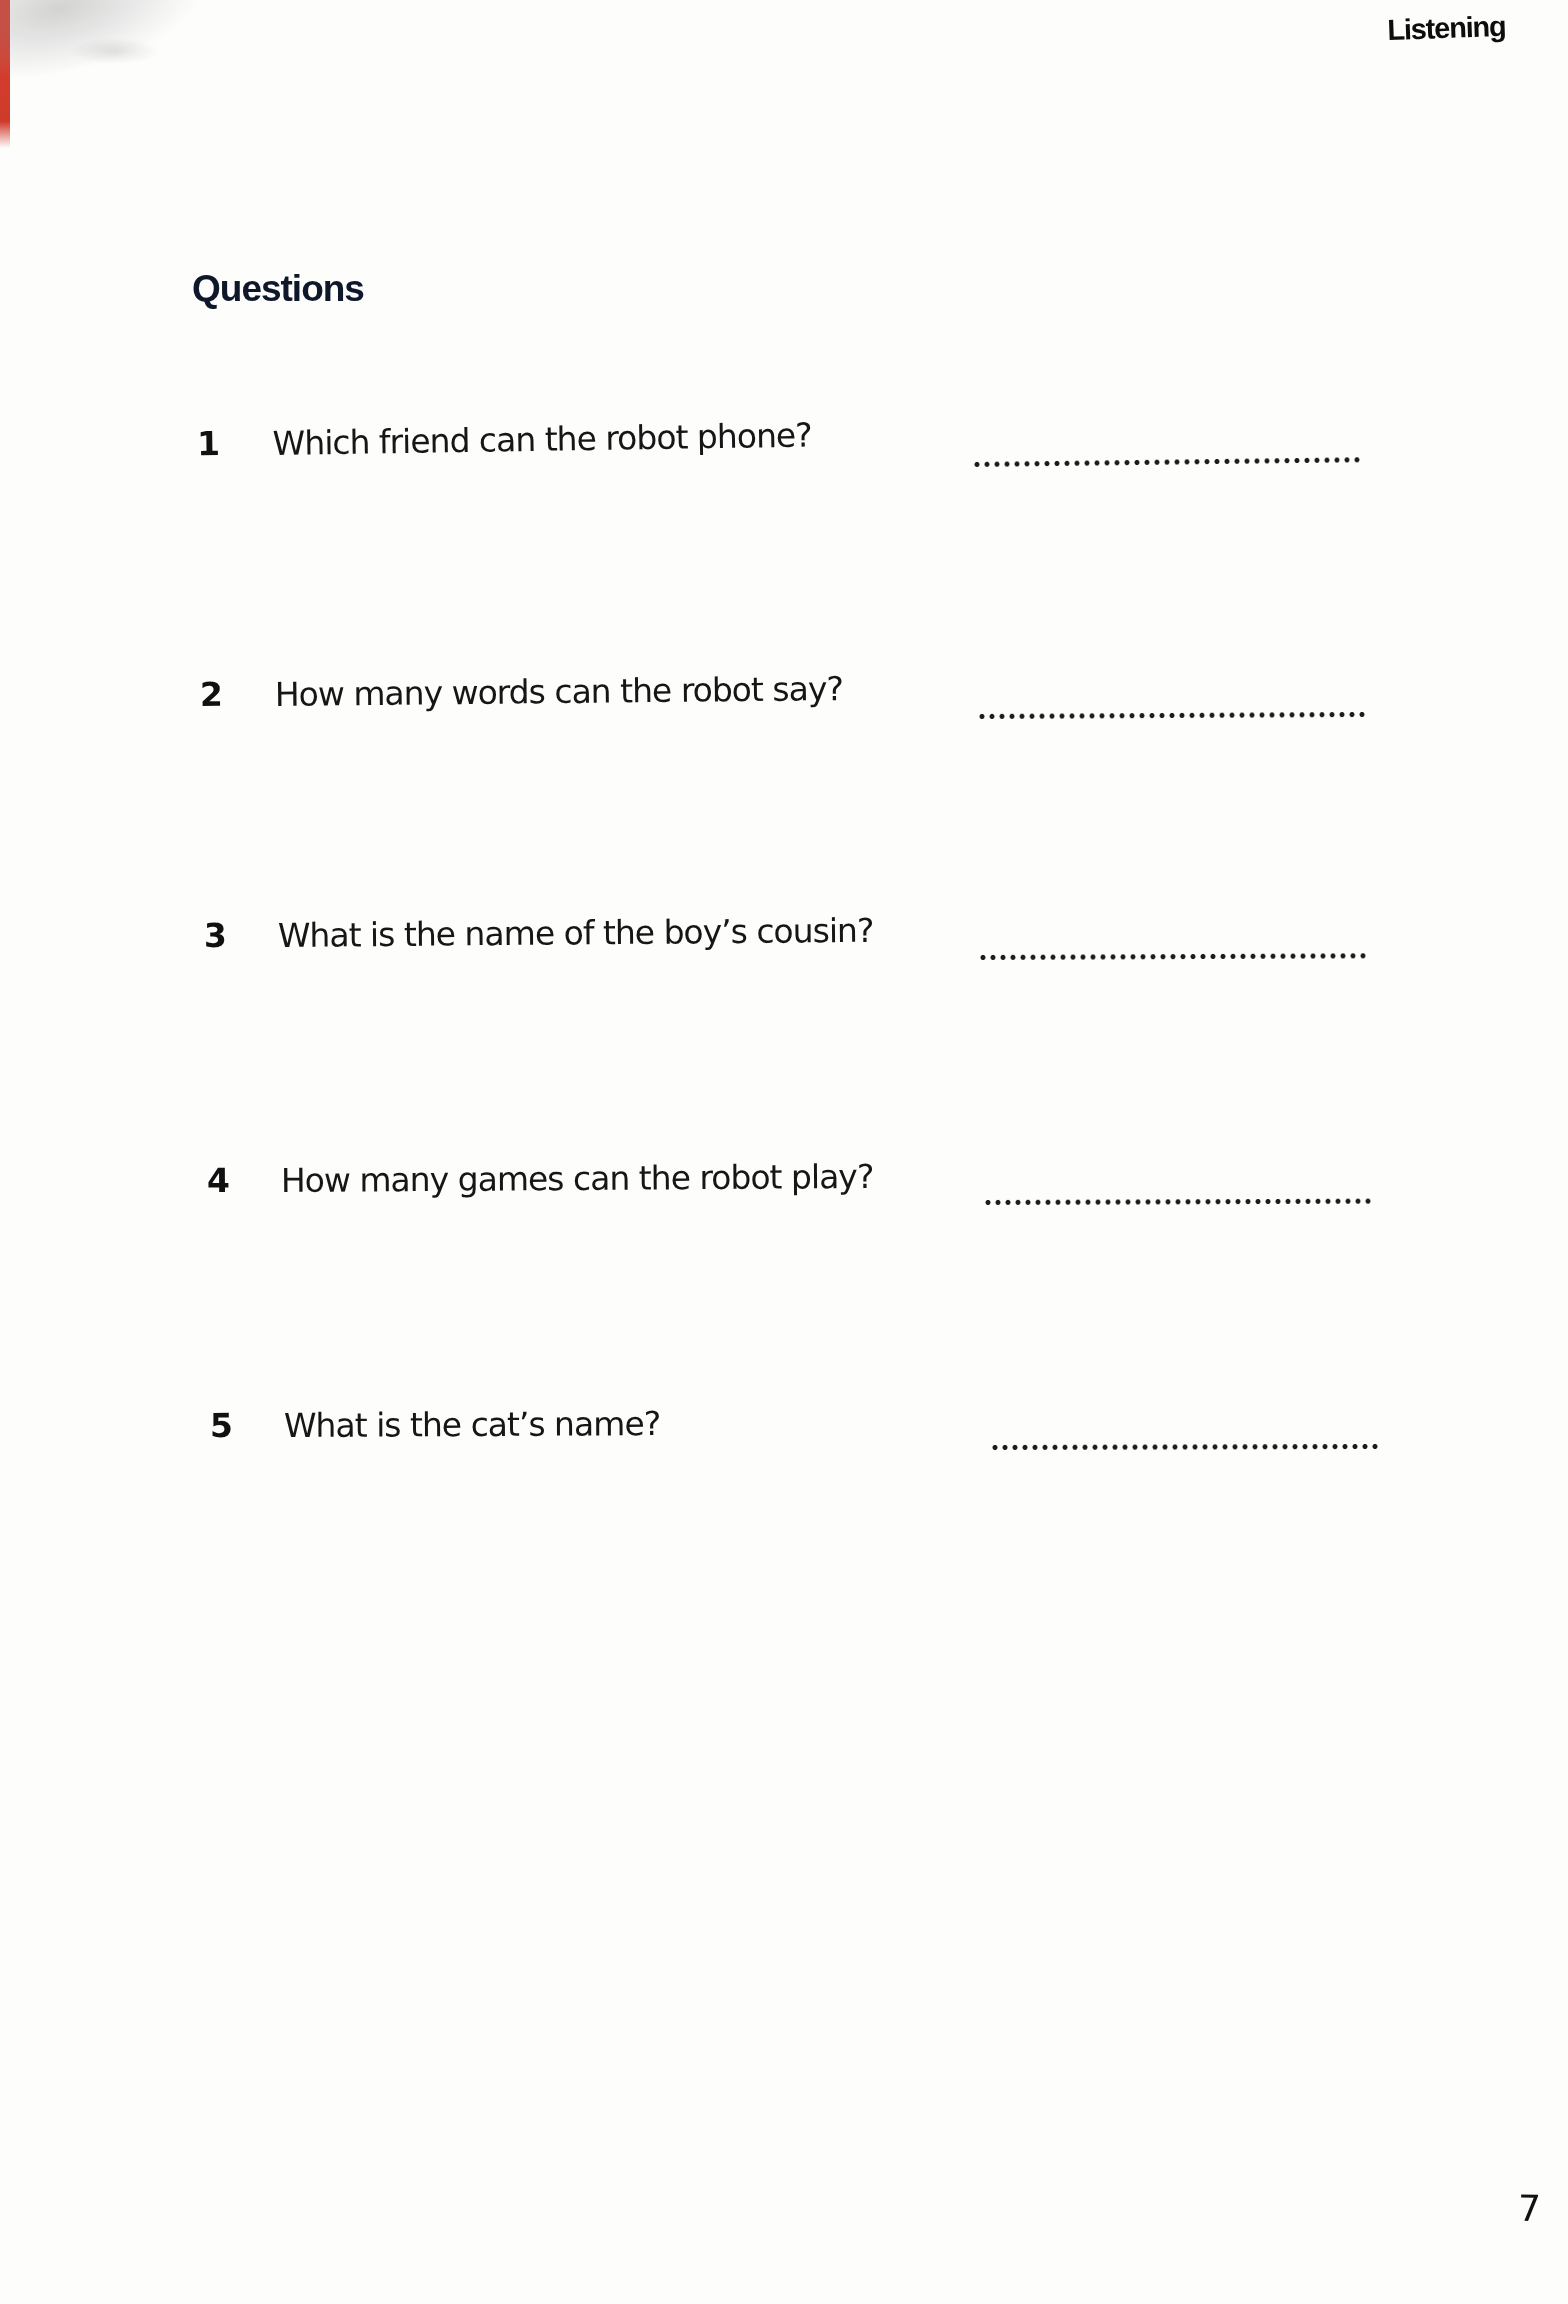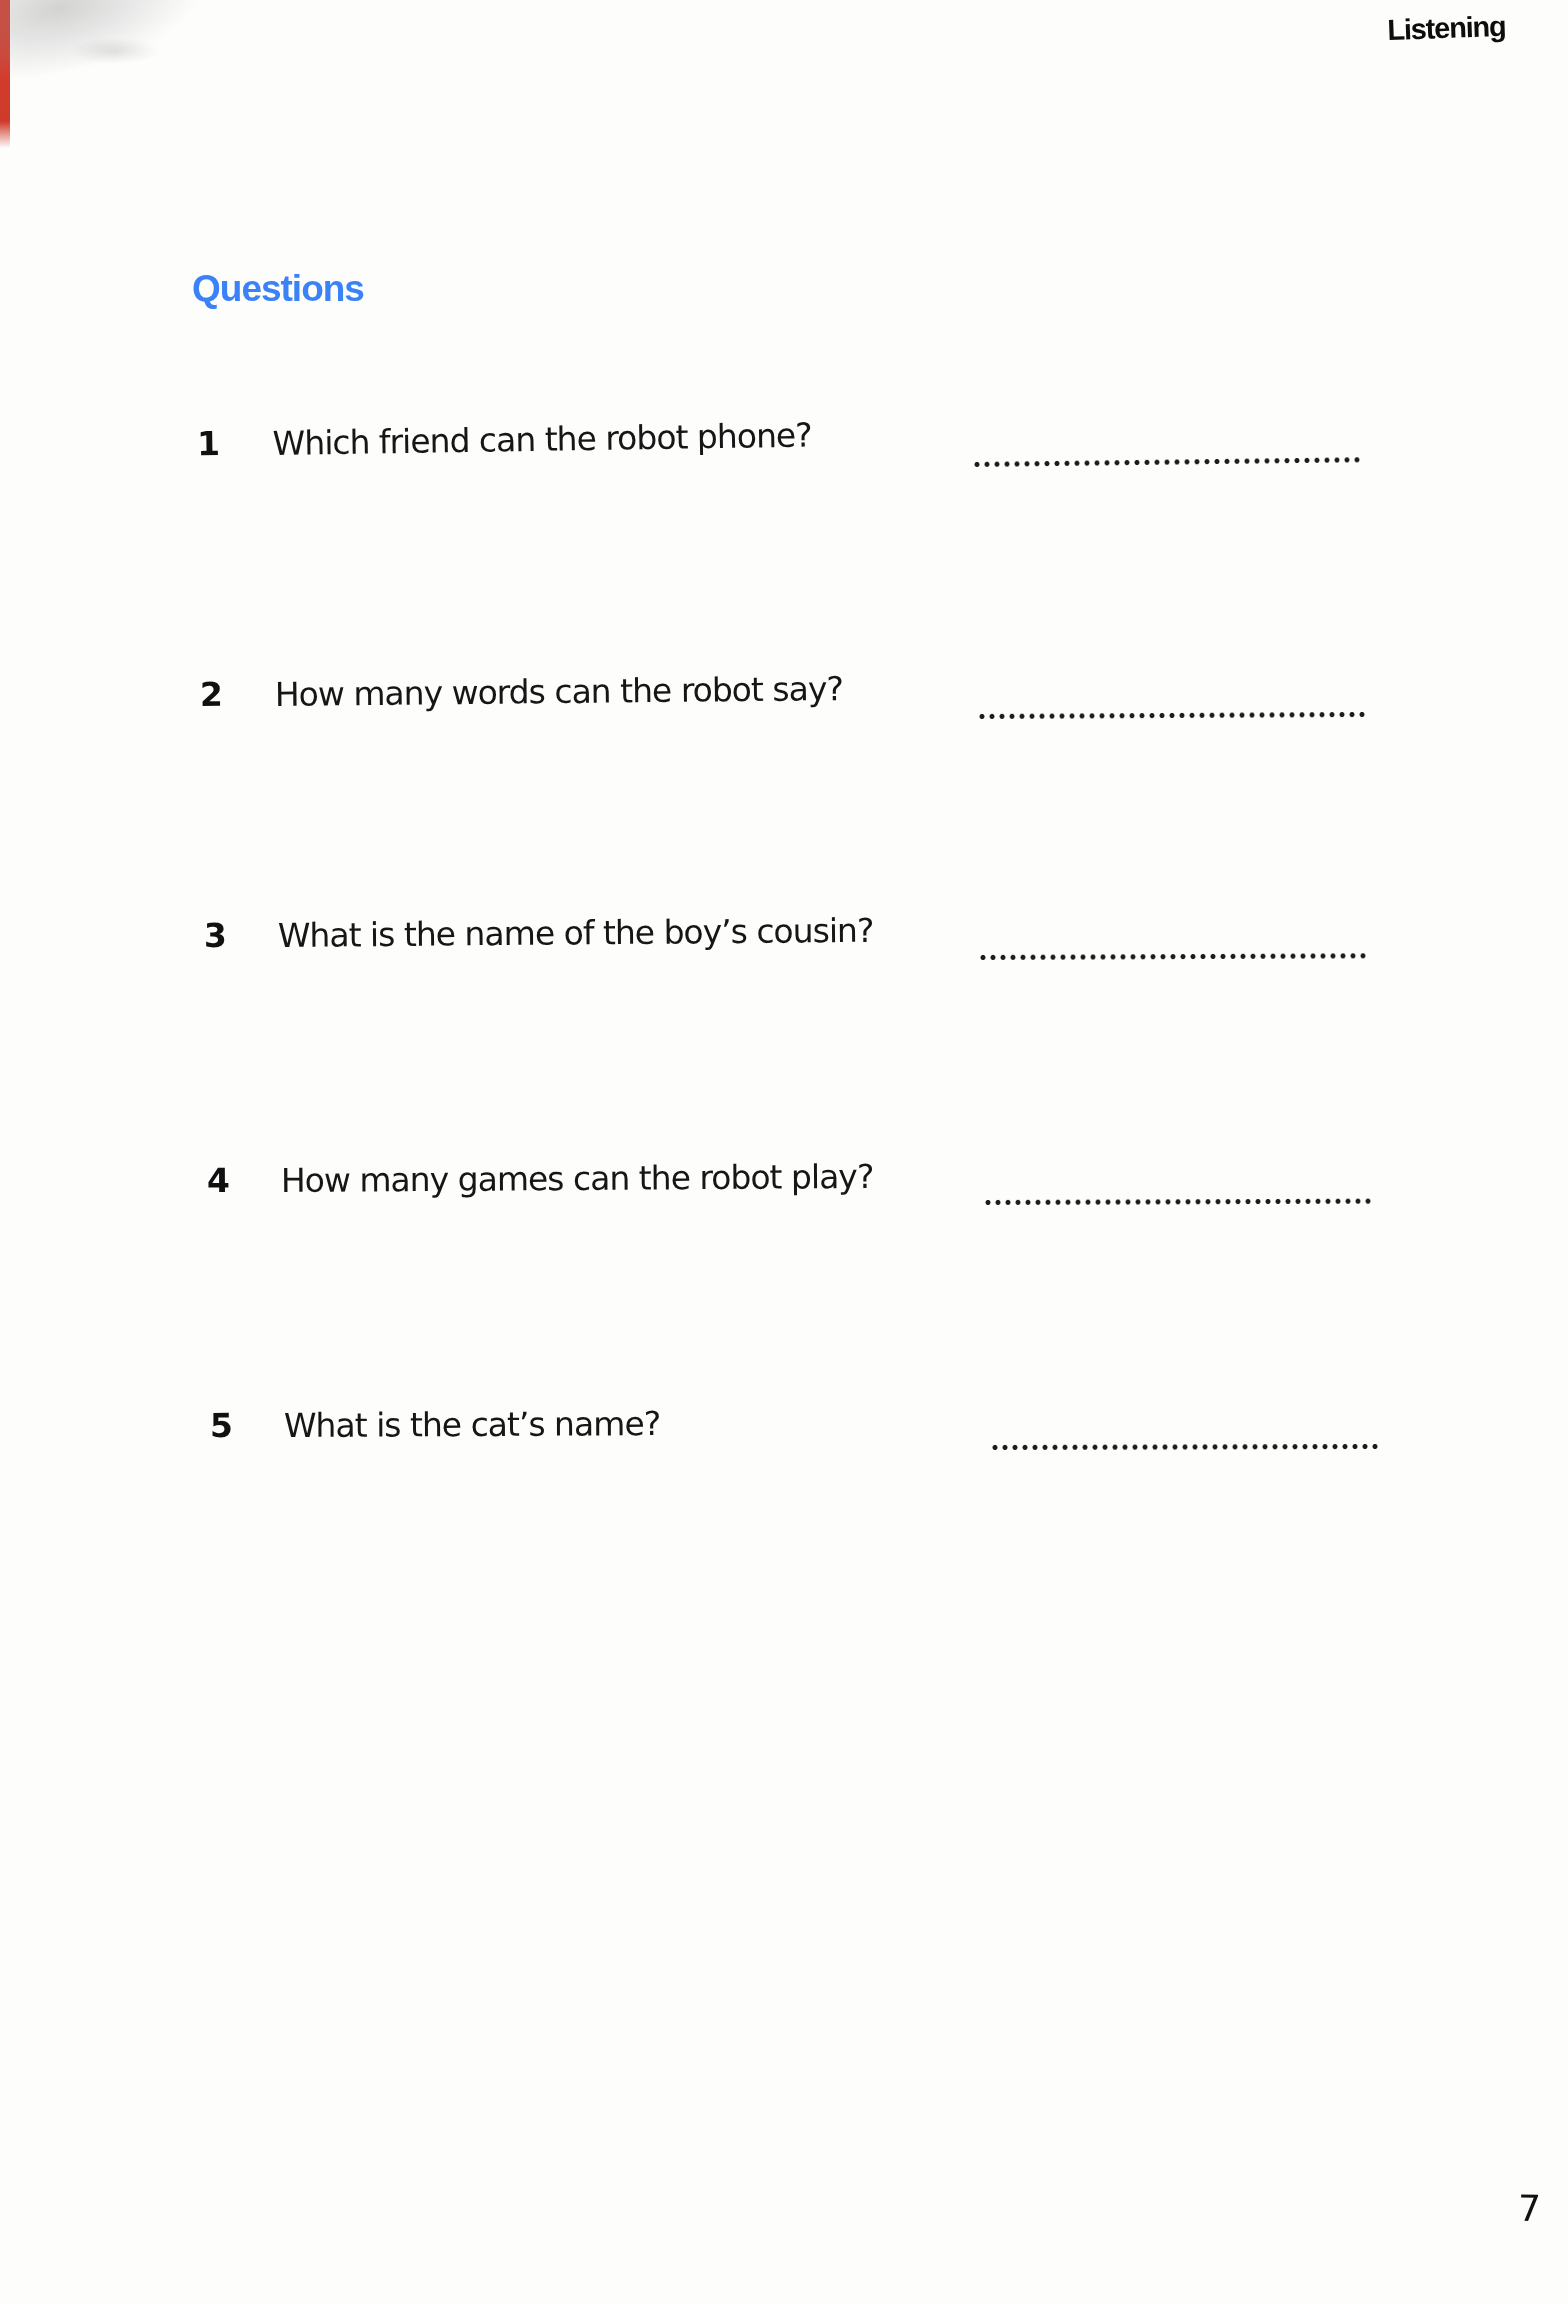--- a/index.html
+++ b/index.html
@@ -49,21 +49,21 @@
     transform-origin: left bottom;
   }
 
   .heading {
     position: absolute;
     left: 192px; top: 268px;
     font-family: "Liberation Sans", sans-serif;
     font-weight: bold;
     font-size: 37px;
     letter-spacing: -1px;
-    color: #3b82f6;
+    color: #0f172a;
   }
 
   .qnum {
     position: absolute;
     font-weight: bold;
     font-size: 33px;
     letter-spacing: -0.5px;
     color: #111;
   }
   .qtext {

